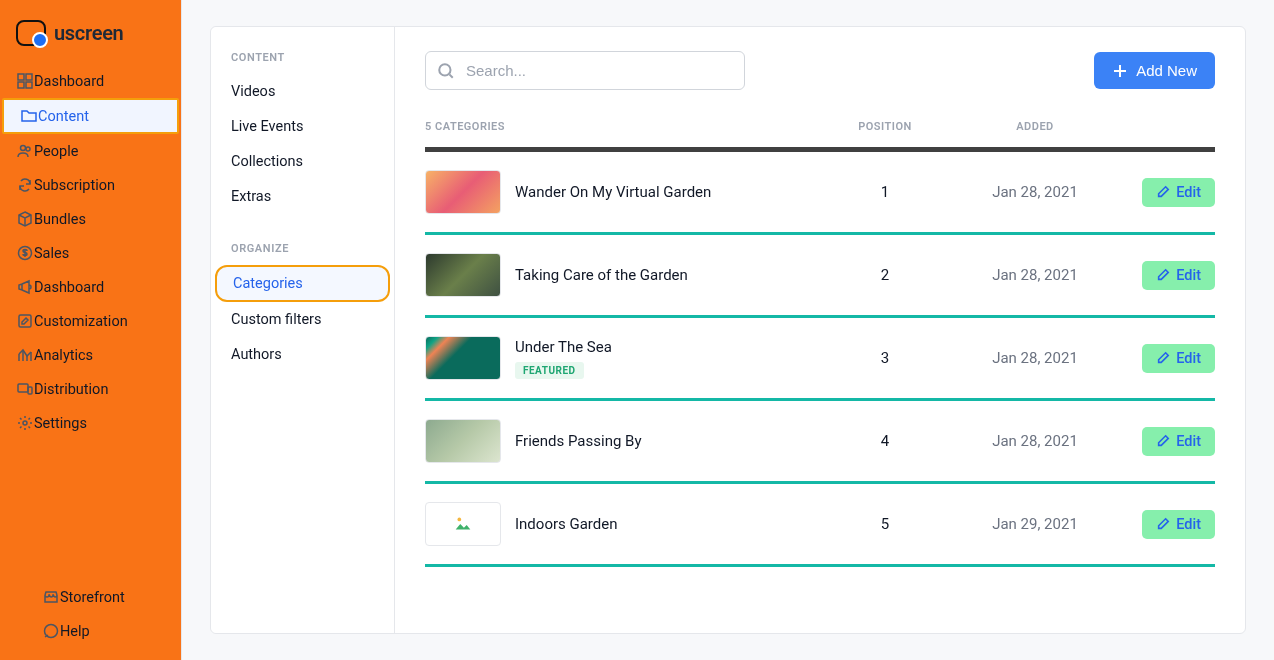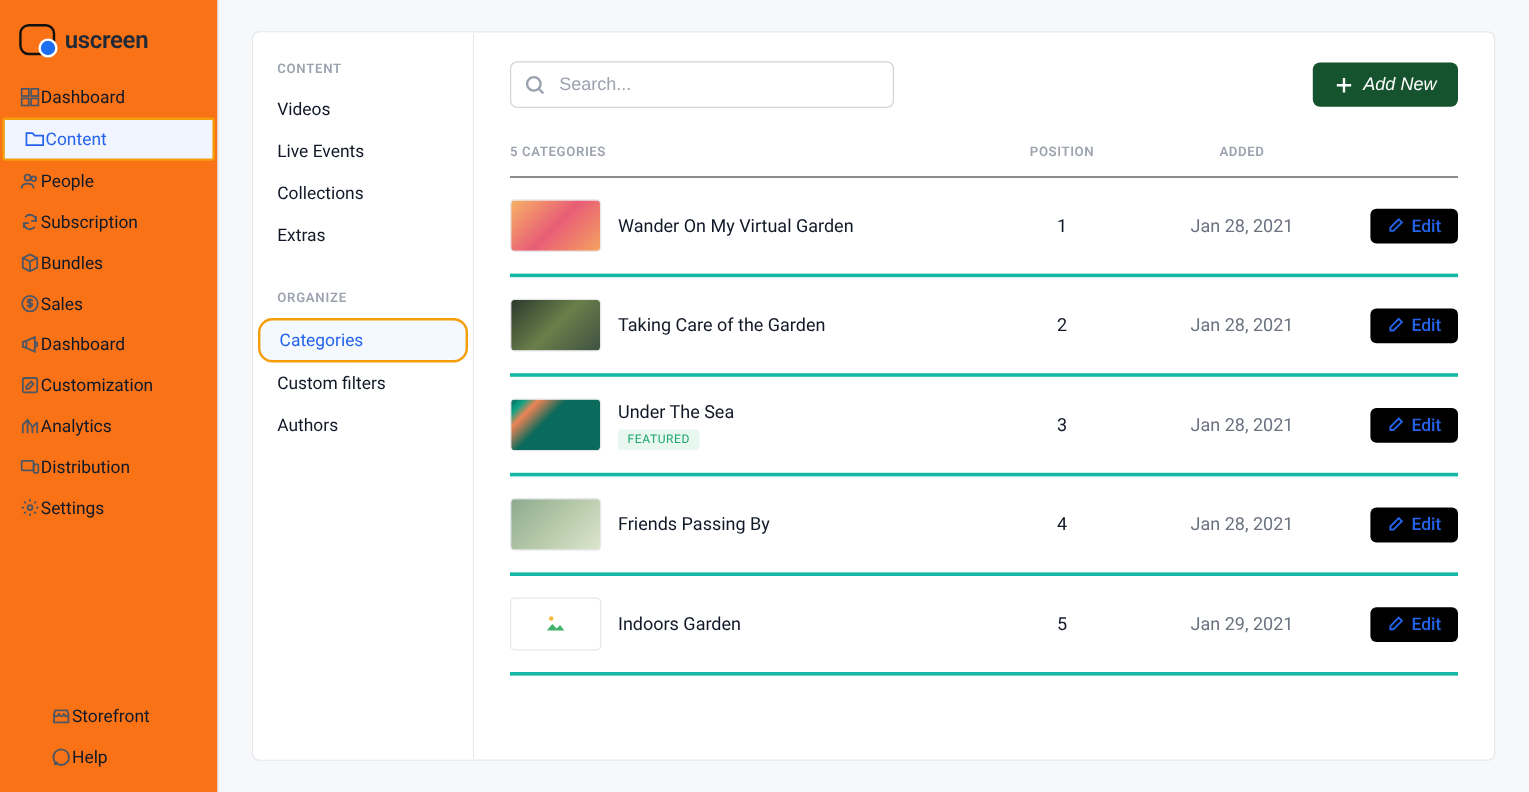--- a/index.html
+++ b/index.html
@@ -31,36 +31,36 @@
 .main { flex: 1; padding: 26px 28px; background: #f7f8fa; overflow: auto; }
 .panel { background: #fff; border: 1px solid #e5e7eb; border-radius: 6px; display: flex; min-height: 608px; }
 .panel .subside { border-right: 1px solid #e5e7eb; border-radius: 6px 0 0 6px; }
 .content-area { flex: 1; padding: 24px 30px; }
 
 .top-row { display: flex; align-items: center; justify-content: space-between; margin-bottom: 30px; }
 .search-wrap { position: relative; width: 320px; }
 .search-input { width: 100%; padding: 10px 14px 10px 40px; border: 1px solid #d1d5db; border-radius: 6px; font-size: 15px; color: #6b7280; background: #fff; }
 .search-input::placeholder { color: #9ca3af; }
 .search-icon { position: absolute; left: 12px; top: 50%; transform: translateY(-50%); color: #9ca3af; }
-.add-btn { background: #14532d; color: #fff; border: none; border-radius: 6px; padding: 10px 18px; font-size: 15px; font-weight: 500; display: inline-flex; align-items: center; gap: 8px; cursor: pointer; font-style: italic; }
-
-.table-head { display: flex; align-items: center; font-size: 11px; font-weight: 600; letter-spacing: 0.5px; color: #9ca3af; padding-bottom: 14px; border-bottom: 1px solid #404040; }
+.add-btn { background: #3b82f6; color: #fff; border: none; border-radius: 6px; padding: 10px 18px; font-size: 15px; font-weight: 500; display: inline-flex; align-items: center; gap: 8px; cursor: pointer; }
+
+.table-head { display: flex; align-items: center; font-size: 11px; font-weight: 600; letter-spacing: 0.5px; color: #9ca3af; padding-bottom: 14px; border-bottom: 5px solid #404040; }
 .col-name { flex: 1; }
 .col-pos { width: 120px; text-align: center; }
 .col-added { width: 180px; text-align: center; }
 .col-action { width: 90px; }
 
 .row { display: flex; align-items: center; padding: 18px 0; border-bottom: 3px solid #14b8a6; }
 .thumb { width: 76px; height: 44px; border-radius: 4px; flex-shrink: 0; margin-right: 14px; border: 1px solid #e5e7eb; display:flex; align-items:center; justify-content:center; }
 .row-title { font-size: 15px; color: #111827; }
-.badge { display: inline-block; background: #e8f7ef; color: #1ea672; font-size: 10px; font-weight: 400; letter-spacing: 0.5px; padding: 3px 8px; border-radius: 3px; margin-top: 6px; }
+.badge { display: inline-block; background: #e8f7ef; color: #1ea672; font-size: 10px; font-weight: 700; letter-spacing: 0.5px; padding: 3px 8px; border-radius: 3px; margin-top: 6px; }
 .pos-val { width: 120px; text-align: center; font-size: 15px; color: #111827; }
 .added-val { width: 180px; text-align: center; font-size: 15px; color: #6b7280; }
 .edit-btn { width: 90px; text-align: right; }
-.edit-link { display: inline-flex; align-items: center; gap: 6px; background: #000000; color: #2563eb; font-size: 14.5px; font-weight: 500; padding: 6px 14px; border-radius: 5px; cursor: pointer; }
+.edit-link { display: inline-flex; align-items: center; gap: 6px; background: #86efac; color: #2563eb; font-size: 14.5px; font-weight: 500; padding: 6px 14px; border-radius: 5px; cursor: pointer; }
 
 
 .t1 { background: linear-gradient(135deg,#f7b267,#e85d75,#f4a261); }
 .t2 { background: linear-gradient(135deg,#2d3a2e,#6a7f4a,#3f5142); }
 .t3 { background: linear-gradient(135deg,#0a6b5c,#0fa385,#ef8354 20%,#0a6b5c 40%); }
 .t4 { background: linear-gradient(135deg,#8daa8f,#b6c9a8,#dce5cf); }
 .t5 { background: #fff; }
 
 svg { display: block; }
 </style>

